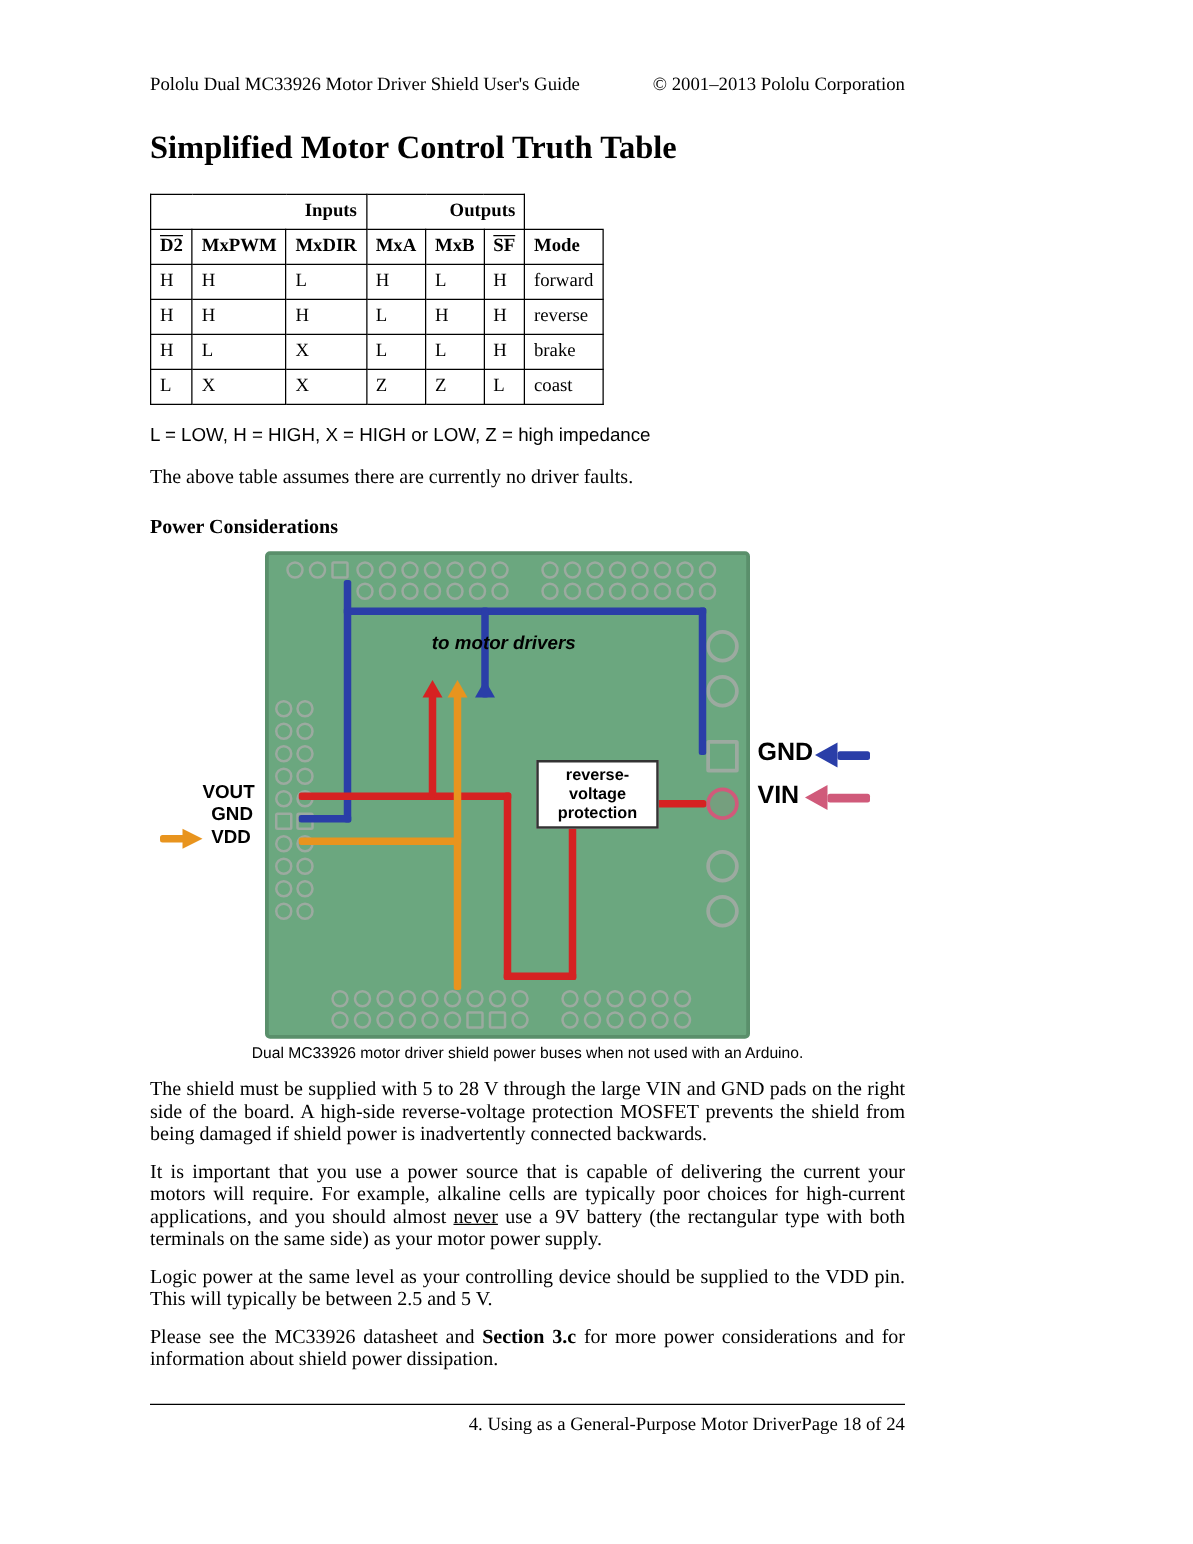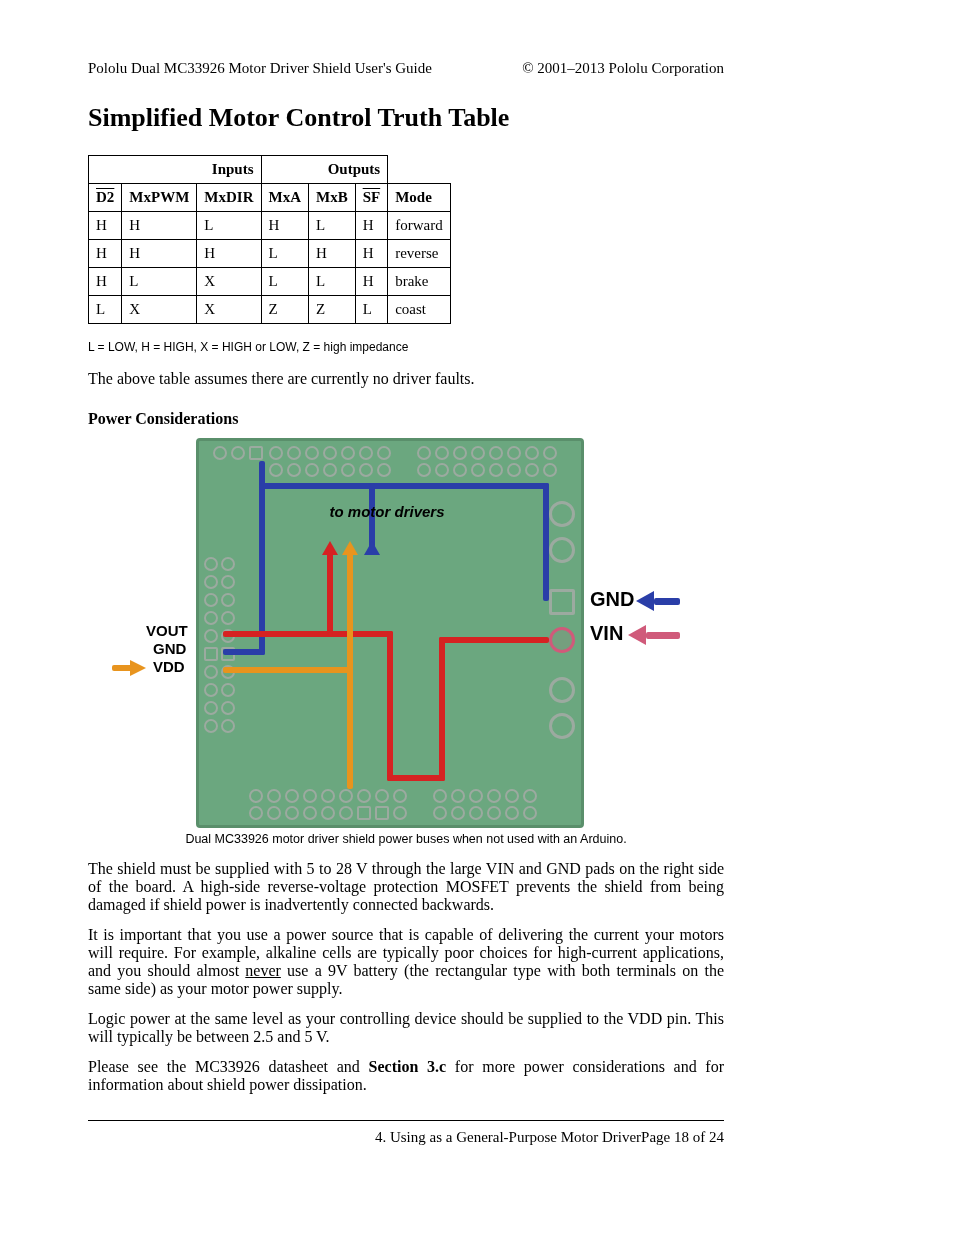--- a/index.html
+++ b/index.html
@@ -1,23 +1,23 @@
 <!DOCTYPE html>
 <html><head>
 <meta charset="utf-8">
 <style>
   html,body{margin:0;padding:0;background:#fff;color:#000;font-family:"Times New Roman",Times,serif;font-size:16px}
-  .page{width:844px;min-height:1235px;box-sizing:border-box;padding:60px 120px 50px 88px;position:relative}
+  .page{width:844px;min-height:1235px;box-sizing:border-box;padding:60px 120px 50px 120px;position:relative}
   .hdr{display:flex;justify-content:space-between;font-size:15px;margin-bottom:26px}
   h2.title{font-size:26px;font-weight:bold;margin:0 0 22px 0}
   table.truth{border-collapse:collapse;border:1px solid #000;font-size:15px}
   table.truth th,table.truth td{border:1px solid #000;padding:5px 7px;text-align:left}
   table.truth th{font-weight:bold}
   .overline{text-decoration:overline}
-  .note{font-family:Verdana,Arial,sans-serif;font-size:12px;margin:16px 0}
+  .note{font-family:Verdana,Arial,sans-serif;font-size:15px;margin:16px 0}
   .para{font-size:16px;margin:12px 0;text-align:justify}
   h3.sub{font-size:16px;font-weight:bold;margin:22px 0 10px 0}
   .figwrap{position:relative;width:500px;margin:0 auto}
   .figcap{font-family:Verdana,Arial,sans-serif;font-size:12.5px;font-weight:normal;text-align:center;width:560px;margin:4px auto 14px auto}
   .board{position:relative;width:382px;height:384px;background:#6ba77f;border:3px solid #5a8f6b;border-radius:4px;margin-left:40px}
   .pad{position:absolute;width:14px;height:14px;border:2px solid #9caaa0;border-radius:50%;box-sizing:border-box;background:transparent}
   .bigpad{width:26px;height:26px;border:3px solid #9caaa0}
   .sqpad{border-radius:2px}
   .blob{position:absolute;border-radius:2px}
   .arrowR{position:absolute;width:0;height:0;border-top:8px solid transparent;border-bottom:8px solid transparent}
@@ -216,20 +216,21 @@
     <div class="blob" style="background:#d62222;left:188px;top:334px;width:58px;height:6px"></div>
     <div class="blob" style="background:#d62222;left:240px;top:196px;width:6px;height:144px"></div>
     <div class="blob" style="background:#d62222;left:240px;top:196px;width:110px;height:6px"></div>
     <div class="arrowU" style="border-bottom:14px solid #d62222;left:123px;top:100px"></div>
 
     <div class="blob" style="background:#e8941e;left:24px;top:226px;width:130px;height:6px"></div>
     <div class="blob" style="background:#e8941e;left:148px;top:112px;width:6px;height:236px"></div>
     <div class="arrowU" style="border-bottom:14px solid #e8941e;left:143px;top:100px"></div>
 
     <div class="lbl" style="left:108px;top:62px;font-style:italic;text-align:center;width:160px">to motor drivers</div>
+    <div class="boxlbl" style="left:214px;top:164px;width:82px">reverse-voltage protection</div>
   </div>
 
   <div class="lbl" style="left:-10px;top:184px">VOUT</div>
   <div class="lbl" style="left:-3px;top:202px">GND</div>
   <div class="lbl" style="left:-3px;top:220px">VDD</div>
   <div class="arrowR" style="border-left:16px solid #e8941e;left:-26px;top:222px"></div>
   <div class="blob" style="background:#e8941e;left:-44px;top:227px;width:20px;height:6px"></div>
 
   <div class="lbl lblbig" style="left:434px;top:150px">GND</div>
   <div class="arrowL" style="border-right:18px solid #2a3ea8;left:480px;top:153px;border-top-width:10px;border-bottom-width:10px"></div>

